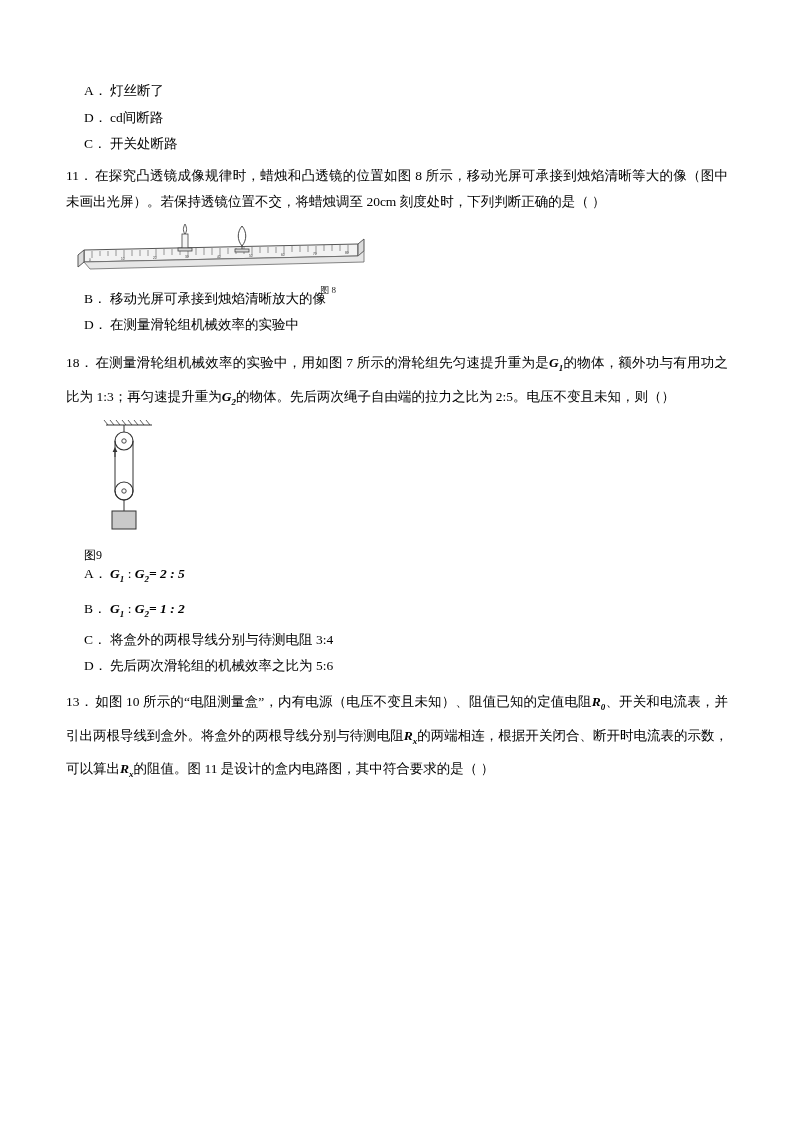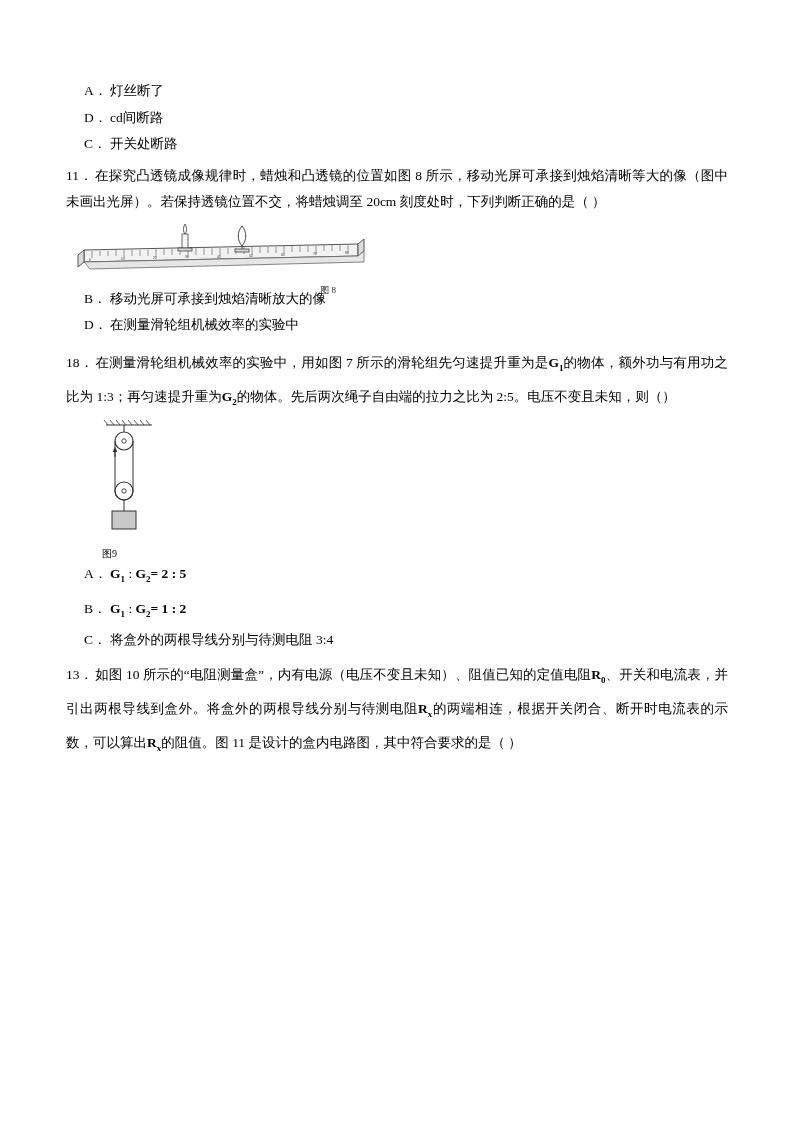--- a/index.html
+++ b/index.html
@@ -49,20 +49,21 @@
   }
   .q-wide {
     line-height: 2.5;
   }
   .fig-caption {
     font-size: 9px;
     text-align: center;
     color: #222;
   }
   .italic-bold {
+    font-style: italic;
     font-weight: bold;
   }
   .sub {
     font-size: 9px;
     vertical-align: sub;
   }
   .opt-formula {
     font-size: 13.5px;
     line-height: 2.6;
     padding-left: 18px;
@@ -79,22 +80,22 @@
     margin-left: 10px;
   }
   
   .pulley-wrap {
     position: relative;
     width: 120px;
     height: 135px;
     margin-left: 12px;
   }
   .fig9-cap {
-    font-size: 10px;
-    margin-left: 24px;
+    font-size: 12px;
+    margin-left: 6px;
     margin-top: -6px;
   }
 </style>
 </head>
 <body>
 
 <div class="page">
 
   <div>
     <p class="opt"><span class="opt-label">A．</span><span>灯丝断了</span></p>
@@ -228,19 +229,20 @@
       </div>
     </div>
 
     <p class="opt-formula">
       <span class="opt-label">A．</span><span class="italic-bold"><span>G</span><span class="sub">1</span></span><span> : </span><span class="italic-bold"><span>G</span><span class="sub">2</span></span><span class="italic-bold">= 2 : 5</span>
     </p>
     <p class="opt-formula">
       <span class="opt-label">B．</span><span class="italic-bold"><span>G</span><span class="sub">1</span></span><span> : </span><span class="italic-bold"><span>G</span><span class="sub">2</span></span><span class="italic-bold">= 1 : 2</span>
     </p>
     <p class="opt"><span class="opt-label">C．</span><span>将盒外的两根导线分别与待测电阻 3:4</span></p>
+    <p class="opt"><span class="opt-label">D．</span><span>先后两次滑轮组的机械效率之比为 5:6</span></p>
   </div>
 
   <div style="margin-top:6px;">
     <p class="q q-wide"><span class="qnum">13．</span><span>如图 10 所示的“电阻测量盒”，内有电源（电压不变且未知）、阻值已知的定值电阻</span><span class="italic-bold"><span>R</span><span class="sub">0</span></span><span>、开关和电流表，并引出两根导线到盒外。将盒外的两根导线分别与待测电阻</span><span class="italic-bold"><span>R</span><span class="sub">x</span></span><span>的两端相连，根据开关闭合、断开时电流表的示数，可以算出</span><span class="italic-bold"><span>R</span><span class="sub">x</span></span><span>的阻值。图 11 是设计的盒内电路图，其中符合要求的是（        ）</span></p>
   </div>
 
 </div>
 
 </body></html>

